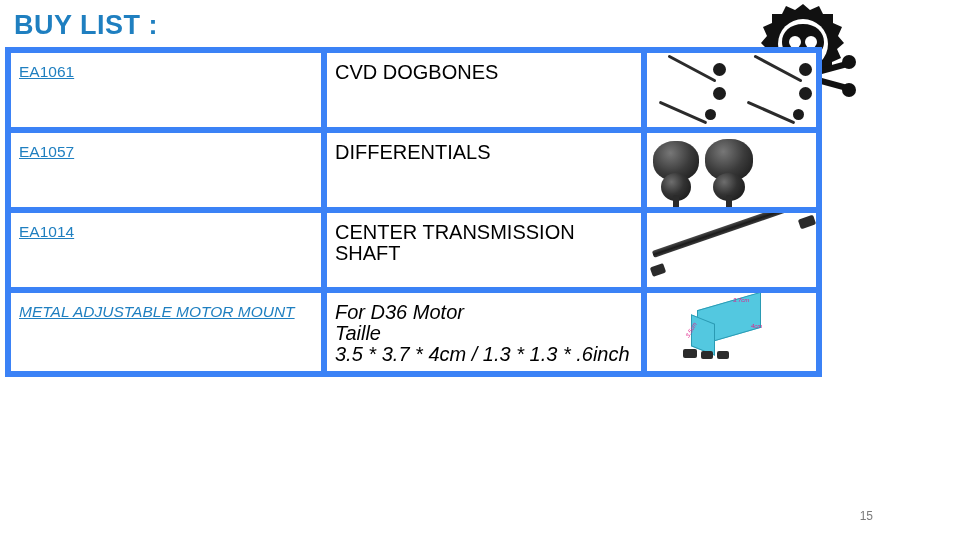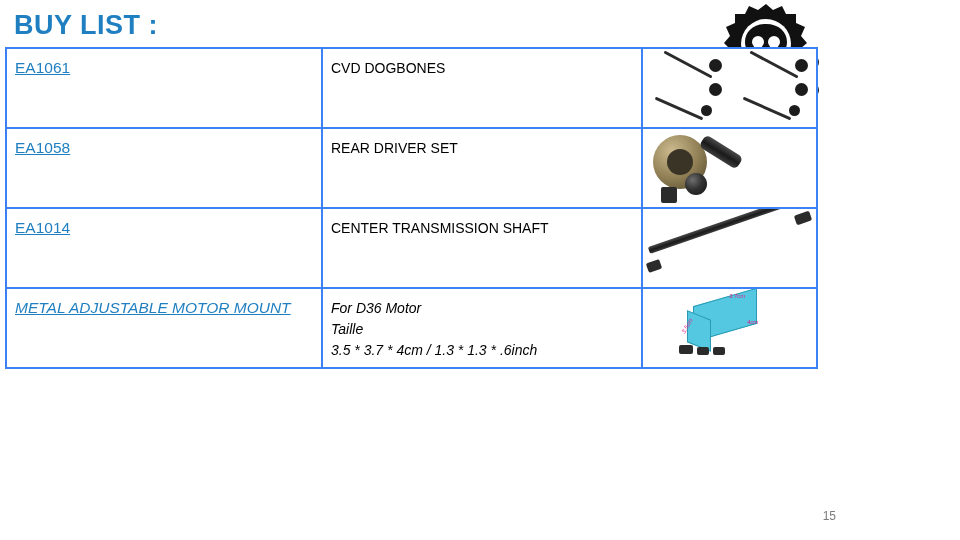--- a/index.html
+++ b/index.html
@@ -11,60 +11,61 @@
     height: 540px;
     background: #ffffff;
     font-family: "Liberation Sans", sans-serif;
     overflow: hidden;
     position: relative;
   }
   .page {
     position: relative;
     width: 840px;
     height: 540px;
+    padding-left: 37px;
   }
   .page-title {
     position: absolute;
     left: 14px;
     top: 10px;
     font-size: 27px;
     font-weight: bold;
     color: #1f7fc0;
     letter-spacing: 0.5px;
   }
   .buy-table {
     position: absolute;
     left: 5px;
     top: 47px;
     width: 811px;
     border-collapse: collapse;
     table-layout: fixed;
   }
   .buy-table td {
-    border: 2px solid #3b82f6;
+    border: 6px solid #3b82f6;
     vertical-align: top;
     padding: 0;
   }
   .col-code { width: 316px; }
   .col-desc { width: 320px; }
   .col-img  { width: 175px; }
 
   .cell-pad {
     padding: 9px 10px 6px 8px;
   }
   .code-link {
     color: #1f7fc0;
     text-decoration: underline;
     font-size: 15.5px;
     line-height: 20px;
     display: inline-block;
     cursor: pointer;
   }
   .desc-text {
-    font-size: 14px;
+    font-size: 20px;
     color: #000000;
     line-height: 21px;
     white-space: pre-line;
   }
   .row-normal { height: 80px; }
   .row-last { height: 74px; font-style: italic; }
   .img-cell {
     position: relative;
     background: #ffffff;
     overflow: hidden;
@@ -201,39 +202,40 @@
             <div class="dot" style="left:66px; top:34px; width:13px; height:13px;"></div>
             <div class="dot" style="left:152px; top:34px; width:13px; height:13px;"></div>
             <div class="bar" style="left:10px; top:58px; width:52px; height:3px; transform:rotate(24deg);"></div>
             <div class="dot" style="left:58px; top:56px; width:11px; height:11px;"></div>
             <div class="bar" style="left:98px; top:58px; width:52px; height:3px; transform:rotate(24deg);"></div>
             <div class="dot" style="left:146px; top:56px; width:11px; height:11px;"></div>
           </div>
         </td>
       </tr>
 
-
-
       <tr class="row-normal">
         <td>
-          <div class="cell-pad"><span class="code-link">EA1058</span></div>
-        </td>
-        <td>
-          <div class="cell-pad"><span class="desc-text">REAR DRIVER SET</span></div>
-        </td>
-        <td class="img-cell">
-          <div class="img-wrap">
-            <div class="brass" style="left:10px; top:6px; width:54px; height:54px;"></div>
-            <div style="position:absolute; left:24px; top:20px; width:26px; height:26px; border-radius:50%; background:#3a3427;"></div>
-            <div class="shaftbar" style="left:56px; top:16px; width:44px; height:14px; transform:rotate(32deg); border-radius:5px;"></div>
-            <div class="ring" style="left:42px; top:44px; width:22px; height:22px;"></div>
-            <div class="bar" style="left:18px; top:58px; width:16px; height:16px;"></div>
-          </div>
-        </td>
-      </tr>
+          <div class="cell-pad"><span class="code-link">EA1057</span></div>
+        </td>
+        <td>
+          <div class="cell-pad"><span class="desc-text">DIFFERENTIALS</span></div>
+        </td>
+        <td class="img-cell">
+          <div class="img-wrap">
+            <div class="gearblob" style="left:6px; top:8px; width:46px; height:40px;"></div>
+            <div class="ring" style="left:14px; top:40px; width:30px; height:28px;"></div>
+            <div class="bar" style="left:26px; top:62px; width:6px; height:14px;"></div>
+            <div class="gearblob" style="left:58px; top:6px; width:48px; height:42px;"></div>
+            <div class="ring" style="left:66px; top:40px; width:32px; height:28px;"></div>
+            <div class="bar" style="left:79px; top:62px; width:6px; height:14px;"></div>
+          </div>
+        </td>
+      </tr>
+
+
 
       <tr class="row-normal">
         <td>
           <div class="cell-pad"><span class="code-link">EA1014</span></div>
         </td>
         <td>
           <div class="cell-pad"><span class="desc-text">CENTER TRANSMISSION SHAFT</span></div>
         </td>
         <td class="img-cell">
           <div class="img-wrap">

